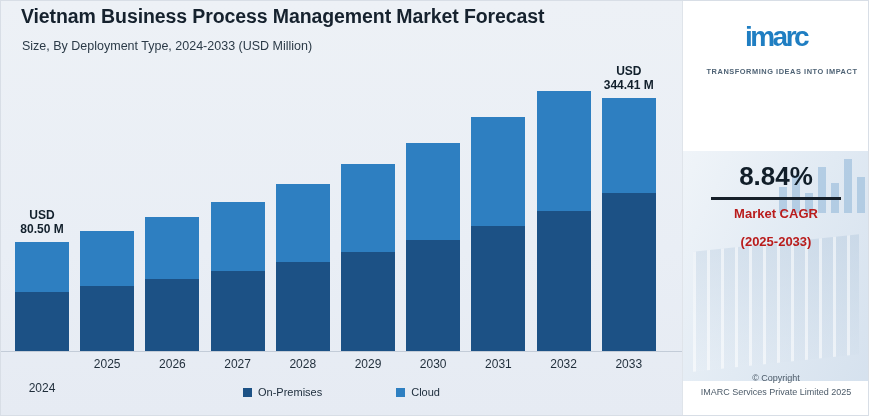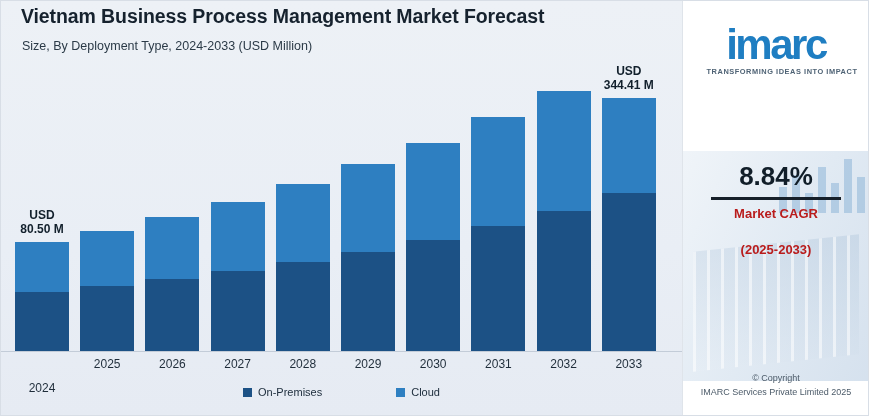--- a/index.html
+++ b/index.html
@@ -128,21 +128,21 @@
   #side-chartlets i {
     display: block;
     width: 8px;
     background: #8fb6d8;
   }
   #logo {
     position: absolute;
     left: 0; top: 20px;
     width: 186px;
     text-align: center;
-    font-size: 42px;
+    font-size: 28px;
     font-weight: bold;
     color: #1f7ec2;
     letter-spacing: -2.5px;
   }
   #logo-tag {
     position: absolute;
     left: 6px; top: 66px;
     width: 186px;
     text-align: center;
     font-size: 7.4px;
@@ -168,21 +168,21 @@
   #cagr-label1, #cagr-label2 {
     position: absolute;
     left: 0;
     width: 186px;
     text-align: center;
     font-size: 13px;
     font-weight: bold;
     color: #b91c1c;
   }
   #cagr-label1 { top: 205px; }
-  #cagr-label2 { top: 241px; }
+  #cagr-label2 { top: 233px; }
   #copyright1, #copyright2 {
     position: absolute;
     left: 0;
     width: 186px;
     text-align: center;
     font-size: 9px;
     color: #4c5b69;
   }
   #copyright1 { top: 372px; }
   #copyright2 { top: 386px; text-align: center; }

